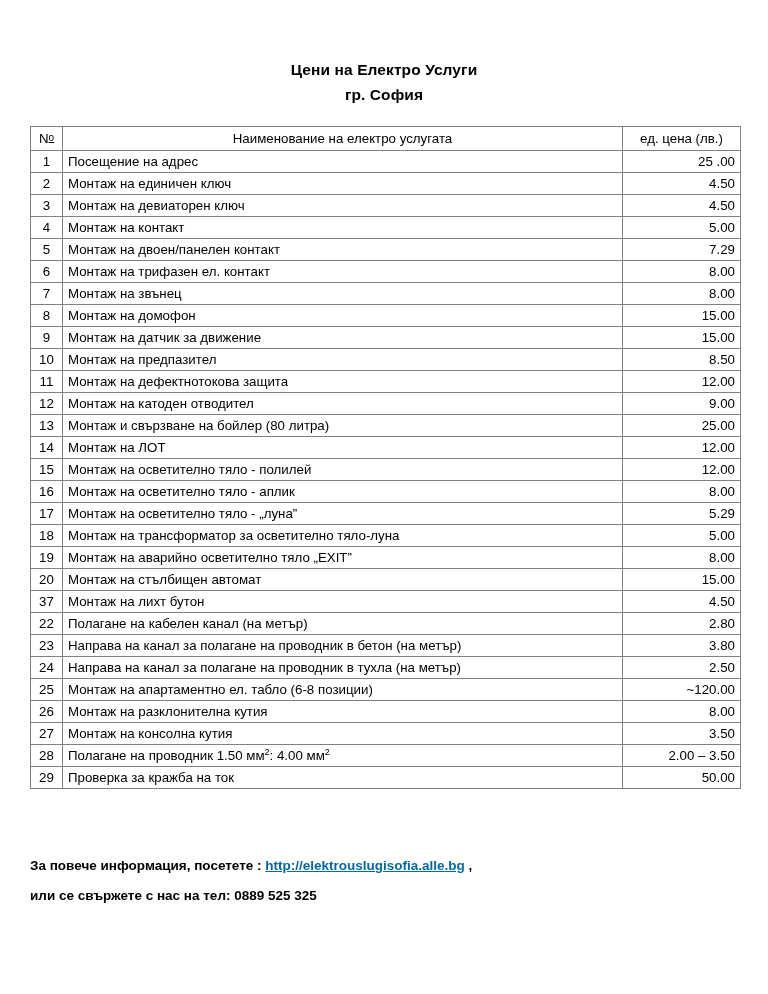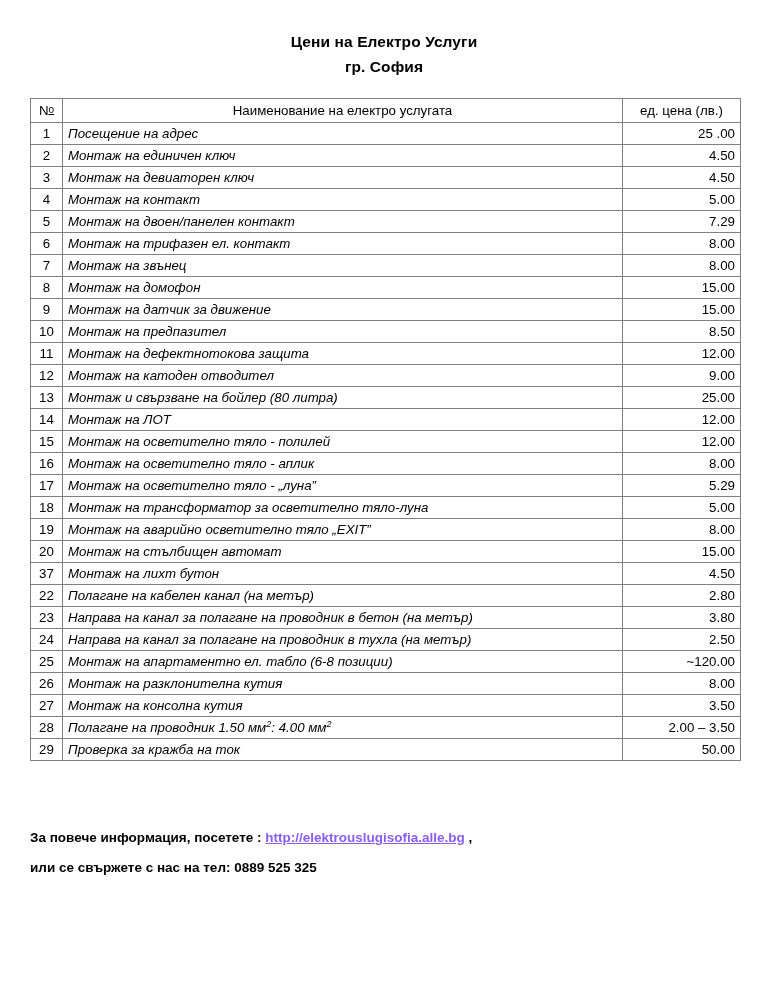--- a/index.html
+++ b/index.html
@@ -18,20 +18,21 @@
   .page {
     position: relative;
     width: 768px;
     height: 994px;
     box-sizing: border-box;
     padding: 0;
   }
   .title-block {
     padding-top: 30px;
     text-align: center;
+    margin-top: 28px;
   }
   .doc-title {
     font-size: 15.5px;
     font-weight: bold;
     line-height: 24px;
     letter-spacing: 0.1px;
   }
   .doc-subtitle {
     font-size: 15.5px;
     font-weight: bold;
@@ -72,21 +73,20 @@
   th.h-name { text-align: center; }
   th.h-price{ text-align: right;  padding-right: 6px; margin-top: 36px; }
 
   td.cell-no {
     text-align: center;
     padding: 0 2px;
   }
   td.cell-name {
     text-align: left;
     padding-left: 7px;
-    font-style: italic;
   }
   td.cell-price {
     text-align: right;
     padding-right: 6px;
   }
   sup {
     font-size: 9px;
     vertical-align: super;
     line-height: 0;
   }
@@ -94,21 +94,21 @@
   .footer {
     margin: 62px 0 0 30px;
     font-size: 13.5px;
     font-weight: bold;
   }
   .footer-line {
     line-height: 30px;
     white-space: nowrap;
   }
   .footer-link {
-    color: #8b5cf6;
+    color: #0369a1;
     text-decoration: underline;
     font-weight: bold;
   }
   .numero { white-space: nowrap; }
   .numero .o {
     text-decoration: underline;
     font-size: 10px;
     vertical-align: 2px;
   }
 </style>

